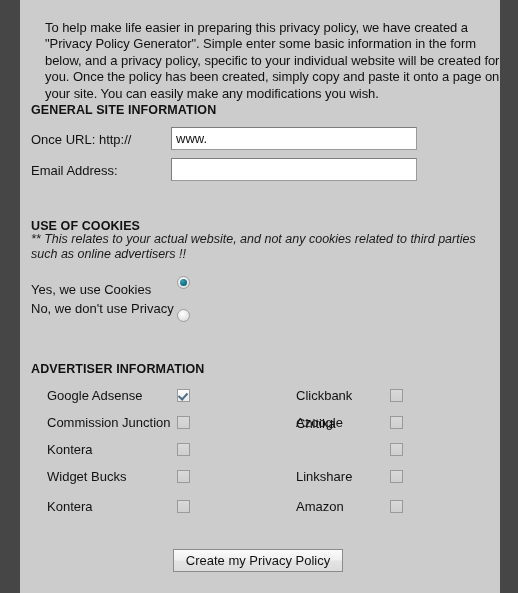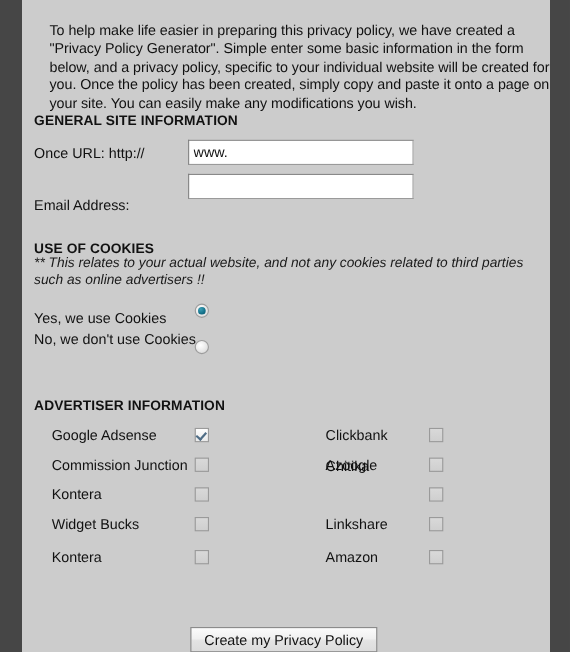--- a/index.html
+++ b/index.html
@@ -63,26 +63,26 @@
     color: #1a1a1a;
   }
 
   .field-label {
     position: absolute;
     left: 11px;
     font-size: 13px;
     color: #111111;
   }
   #lbl-url { top: 132px; }
-  #lbl-email { top: 163px; margin-top: 16px; }
+  #lbl-email { top: 163px; }
 
   .text-input {
     position: absolute;
     left: 151px;
-    width: 205px;
+    width: 246px;
     height: 23px;
     background: #ffffff;
     border: 1px solid #9a9a9a;
     border-top-color: #7d7d7d;
     border-left-color: #7d7d7d;
     box-sizing: border-box;
     font-family: "Liberation Sans", sans-serif;
     font-size: 13px;
     color: #111111;
     padding: 0 4px;
@@ -165,21 +165,20 @@
     width: 170px;
     height: 23px;
     background: linear-gradient(to bottom, #fbfbfb 0%, #f0f0f0 45%, #e3e3e3 55%, #dcdcdc 100%);
     border: 1px solid #8b8b8b;
     box-sizing: border-box;
     font-family: "Liberation Sans", sans-serif;
     font-size: 13px;
     color: #111111;
     cursor: pointer;
     padding: 0;
-    margin-top: 21px;
   }
 </style>
 </head>
 <body>
 
 <div class="page">
   <div class="content">
 
     <p class="intro">To help make life easier in preparing this privacy policy, we have created a "Privacy Policy Generator". Simple enter some basic information in the form below, and a privacy policy, specific to your individual website will be created for you. Once the policy has been created, simply copy and paste it onto a page on your site. You can easily make any modifications you wish.</p>
 
@@ -190,21 +189,21 @@
 
     <div class="field-label" id="lbl-email">Email Address:</div>
     <input class="text-input" id="inp-email" type="text" value="" style="">
 
     <div class="section-head" id="head-cookies">USE OF COOKIES</div>
     <div class="note">** This relates to your actual website, and not any cookies related to third parties such as online advertisers !!</div>
 
     <div class="radio-label" id="rl-yes">Yes, we use Cookies</div>
     <div class="radio checked" id="radio-yes"></div>
 
-    <div class="radio-label" id="rl-no">No, we don't use Cookies</div>
+    <div class="radio-label" id="rl-no">No, we don't use Privacy</div>
     <div class="radio" id="radio-no"></div>
 
     <div class="section-head" id="head-advertiser">ADVERTISER INFORMATION</div>
 
     <div class="adv-label col-left" style="top:388px">Google Adsense</div>
     <div class="checkbox col-left checked" style="top:389px"></div>
     <div class="adv-label col-right" style="top:388px">Clickbank</div>
     <div class="checkbox col-right" style="top:389px"></div>
 
     <div class="adv-label col-left" style="top:415px">Commission Junction</div>

